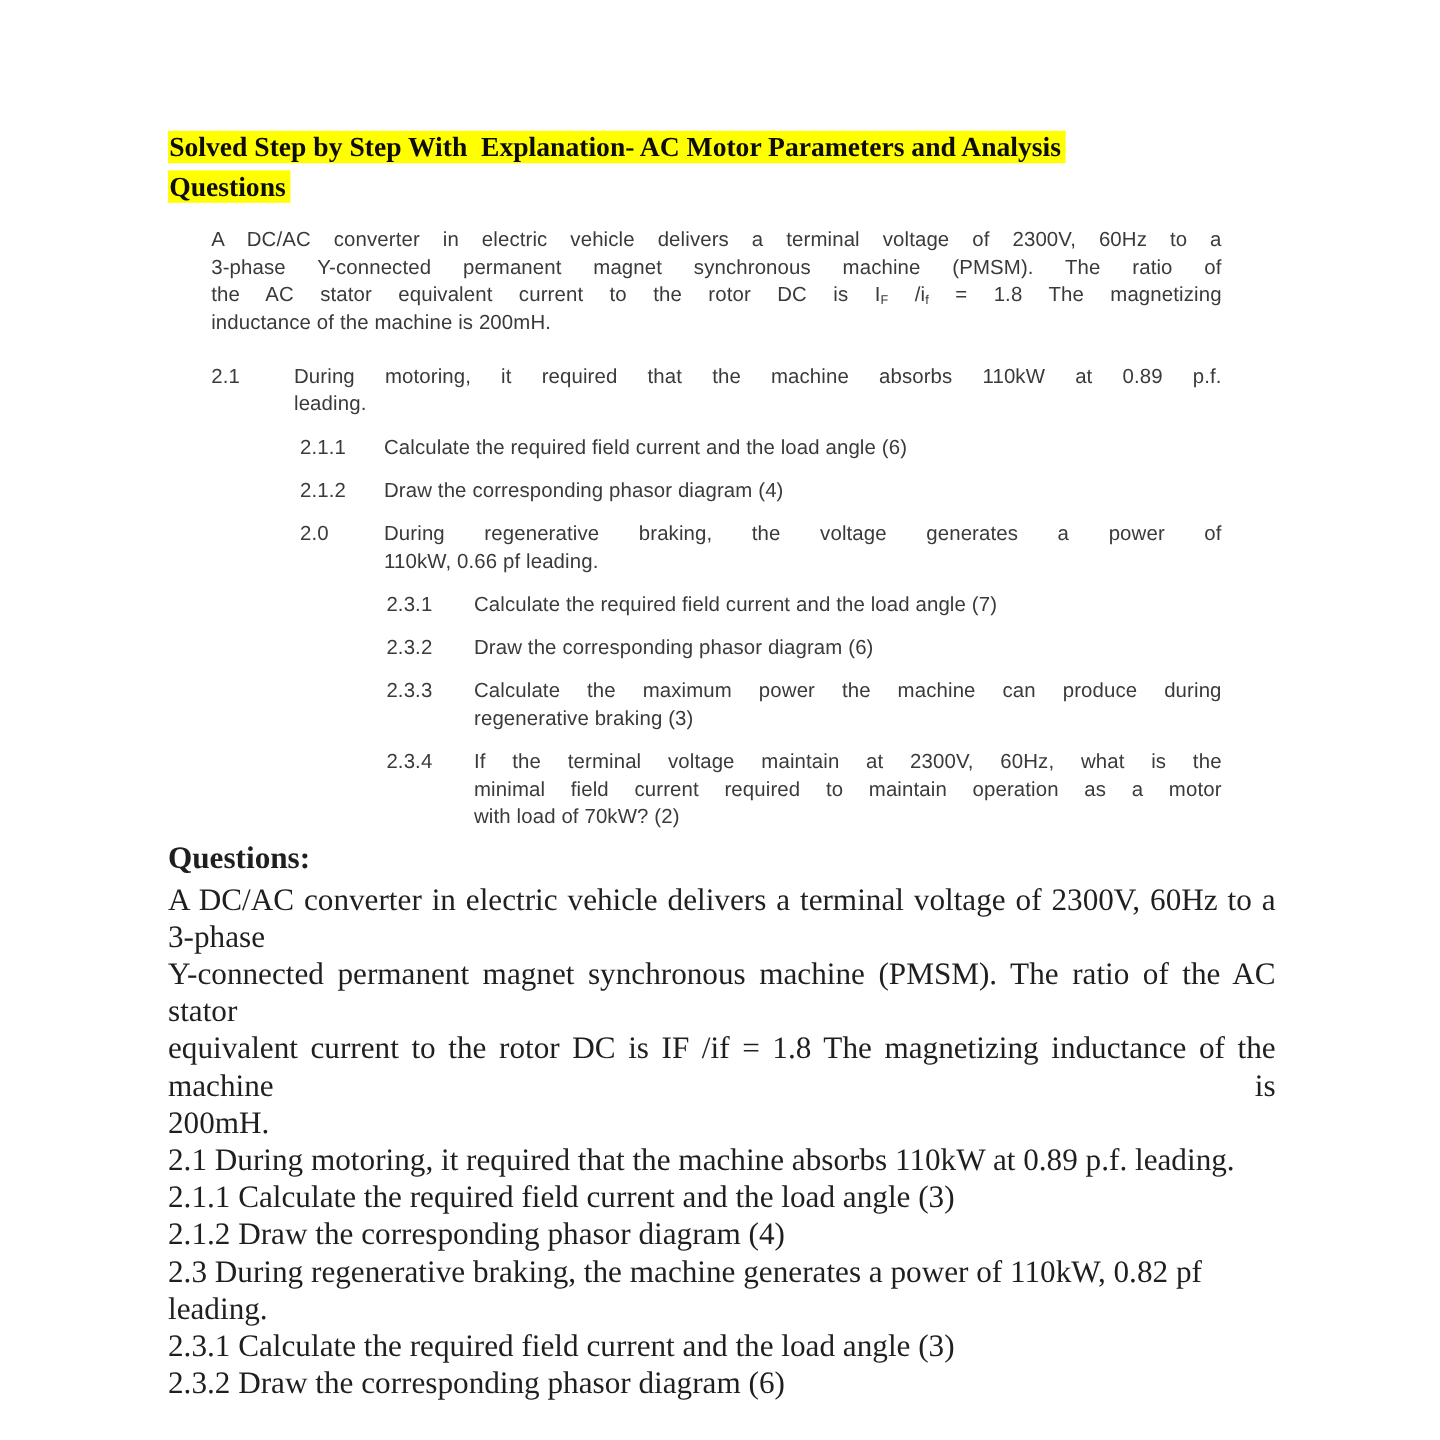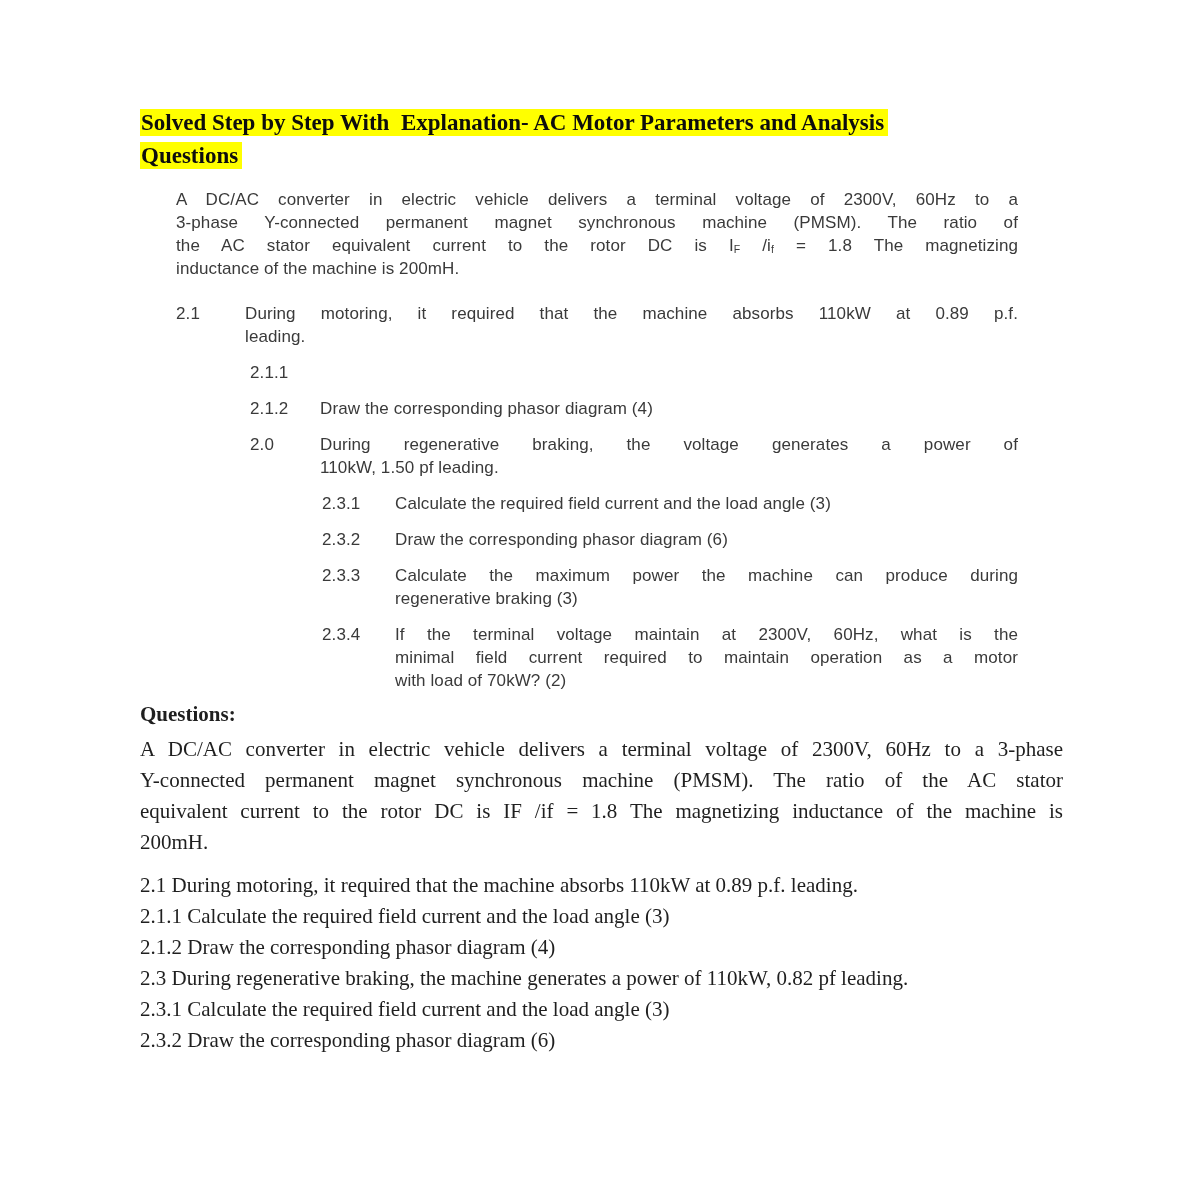--- a/index.html
+++ b/index.html
@@ -71,30 +71,30 @@
     position: relative;
     bottom: -0.18em;
     vertical-align: baseline;
   }
 
   
   .serif-block {
     margin-top: 7px;
     width: 923px;
     font-family: "Liberation Serif", serif;
-    font-size: 21px;
+    font-size: 26px;
     line-height: 31px;
     color: #1f1f1f;
   }
   .serif-heading {
     font-weight: bold;
     margin-bottom: 4px;
   }
   .serif-para { width: 923px; }
-  .serif-list { margin-top: 12px; }
+  .serif-list { margin-top: 0; }
 </style>
 </head>
 <body>
 
 <div class="page">
   <div class="content">
 
     <div class="doc-title">
       <div class="title-line">
         <span class="hl">Solved Step by Step With  Explanation- AC Motor Parameters and Analysis</span>
@@ -116,41 +116,44 @@
       <div class="item first lvl1">
         <div class="num">2.1</div>
         <div class="body">
           <div class="jline">During motoring, it required that the machine absorbs 110kW at 0.89 p.f.</div>
           <div class="lline">leading.</div>
         </div>
       </div>
 
       <div class="item lvl2">
         <div class="num">2.1.1</div>
+        <div class="body">
+          <div class="lline">Calculate the required field current and the load angle (6)</div>
+        </div>
       </div>
 
       <div class="item lvl2">
         <div class="num">2.1.2</div>
         <div class="body">
           <div class="lline">Draw the corresponding phasor diagram (4)</div>
         </div>
       </div>
 
       <div class="item lvl2">
         <div class="num">2.0</div>
         <div class="body">
           <div class="jline">During regenerative braking, the voltage generates a power of</div>
-          <div class="lline">110kW, 1.50 pf leading.</div>
+          <div class="lline">110kW, 0.66 pf leading.</div>
         </div>
       </div>
 
       <div class="item lvl3">
         <div class="num">2.3.1</div>
         <div class="body">
-          <div class="lline">Calculate the required field current and the load angle (3)</div>
+          <div class="lline">Calculate the required field current and the load angle (7)</div>
         </div>
       </div>
 
       <div class="item lvl3">
         <div class="num">2.3.2</div>
         <div class="body">
           <div class="lline">Draw the corresponding phasor diagram (6)</div>
         </div>
       </div>
 

